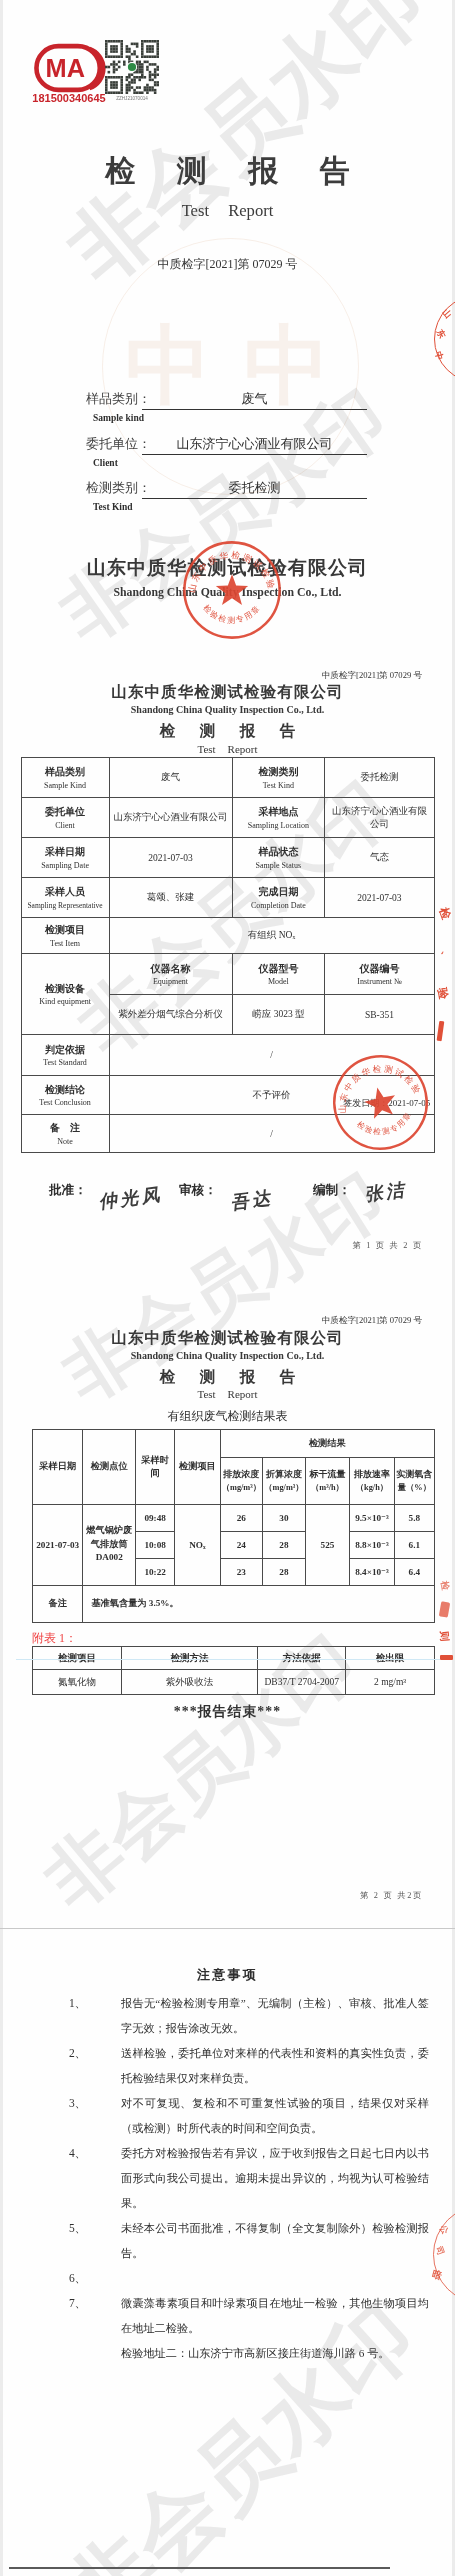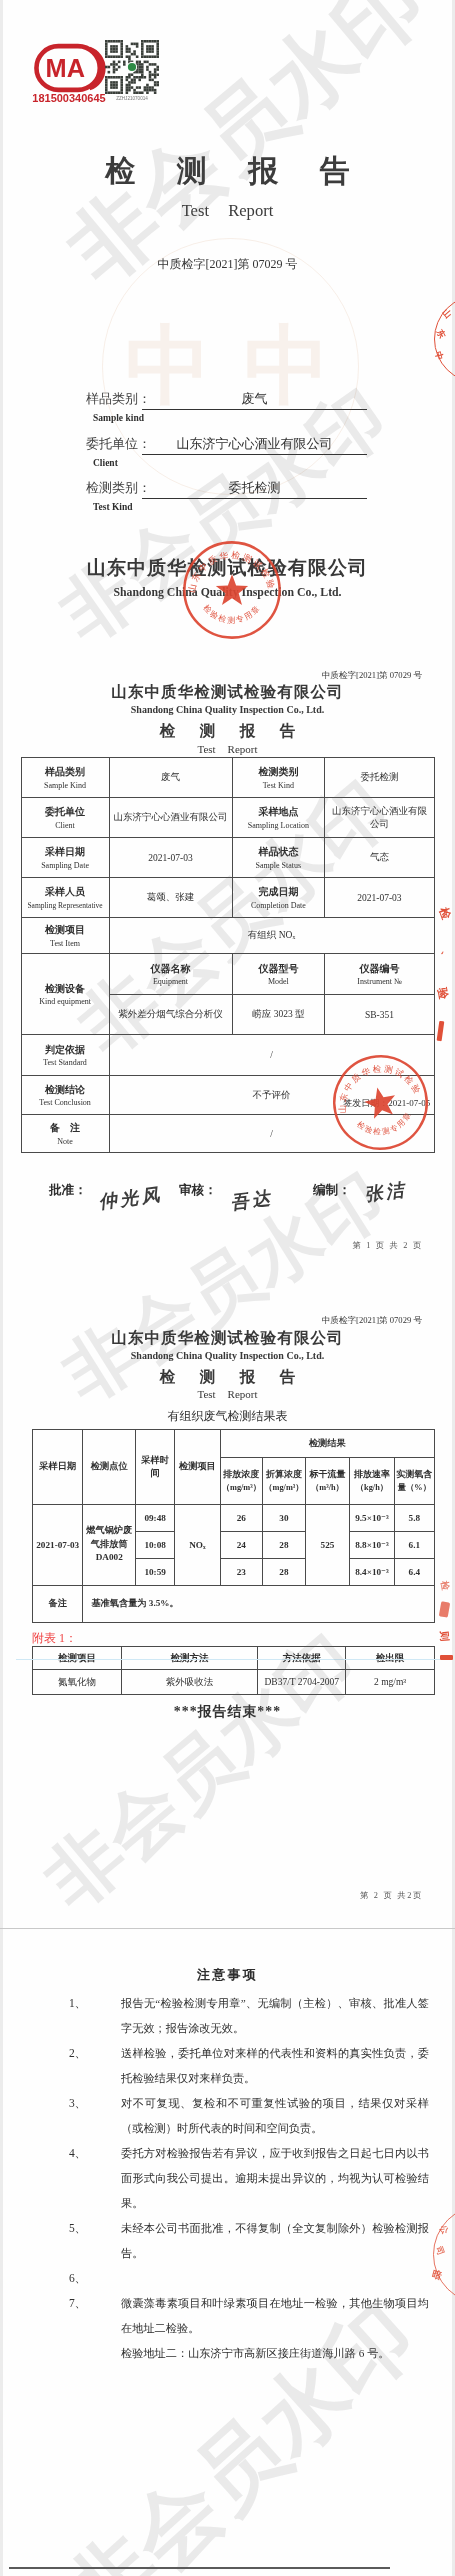--- a/index.html
+++ b/index.html
@@ -606,21 +606,21 @@
       <td>5.8</td>
     </tr>
     <tr style="height:27px">
       <td>10:08</td>
       <td>24</td>
       <td>28</td>
       <td>8.8×10⁻³</td>
       <td>6.1</td>
     </tr>
     <tr style="height:27px">
-      <td>10:59</td>
+      <td>10:22</td>
       <td>23</td>
       <td>28</td>
       <td>8.4×10⁻³</td>
       <td>6.4</td>
     </tr>
     <tr style="height:37px">
       <td style="font-weight:bold;">备注</td>
       <td colspan="8" class="remark-val">基准氧含量为 3.5%。</td>
     </tr>
   </tbody>

